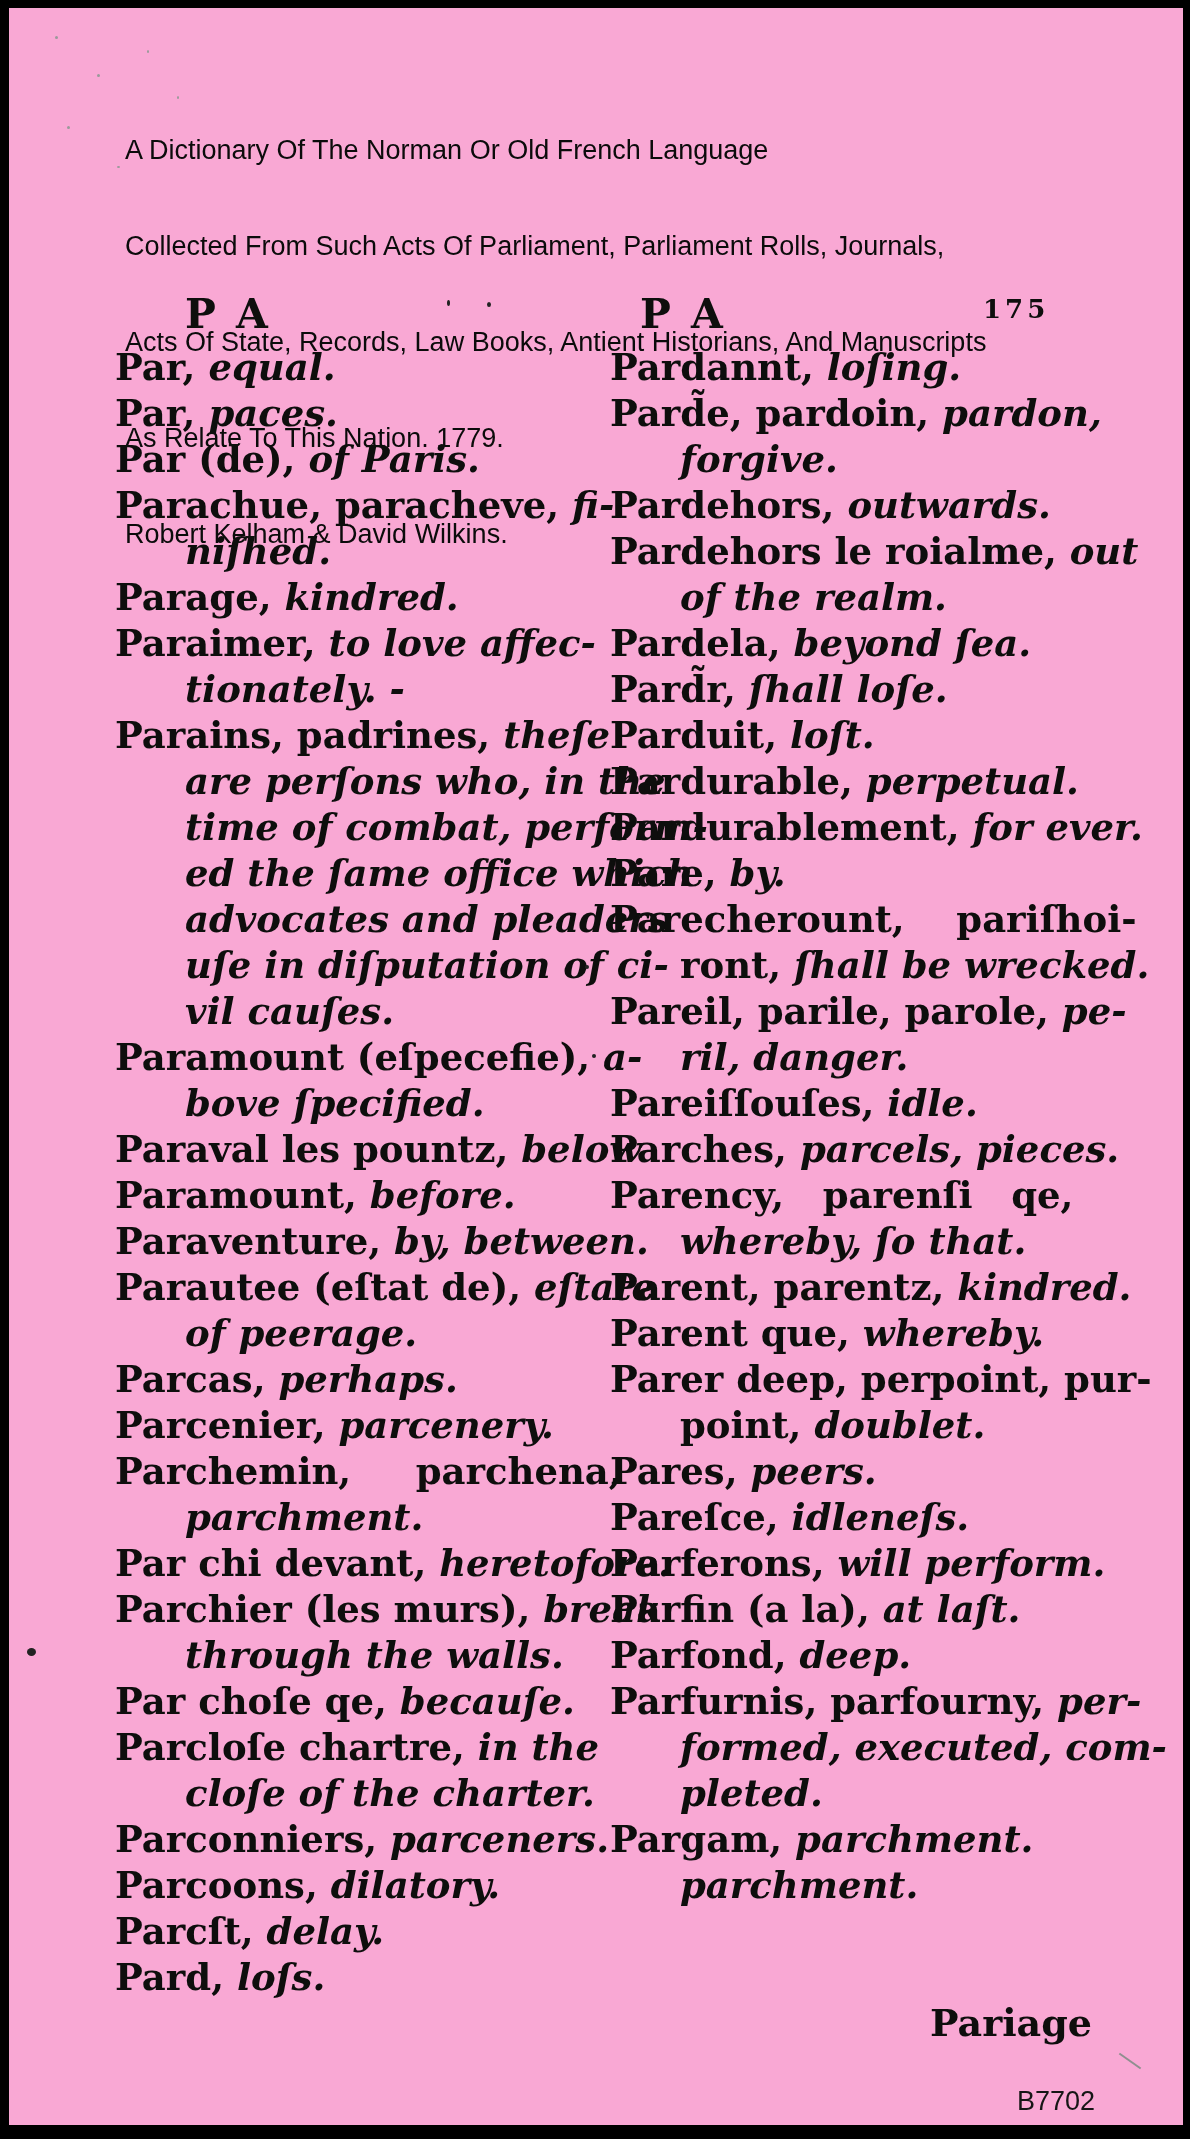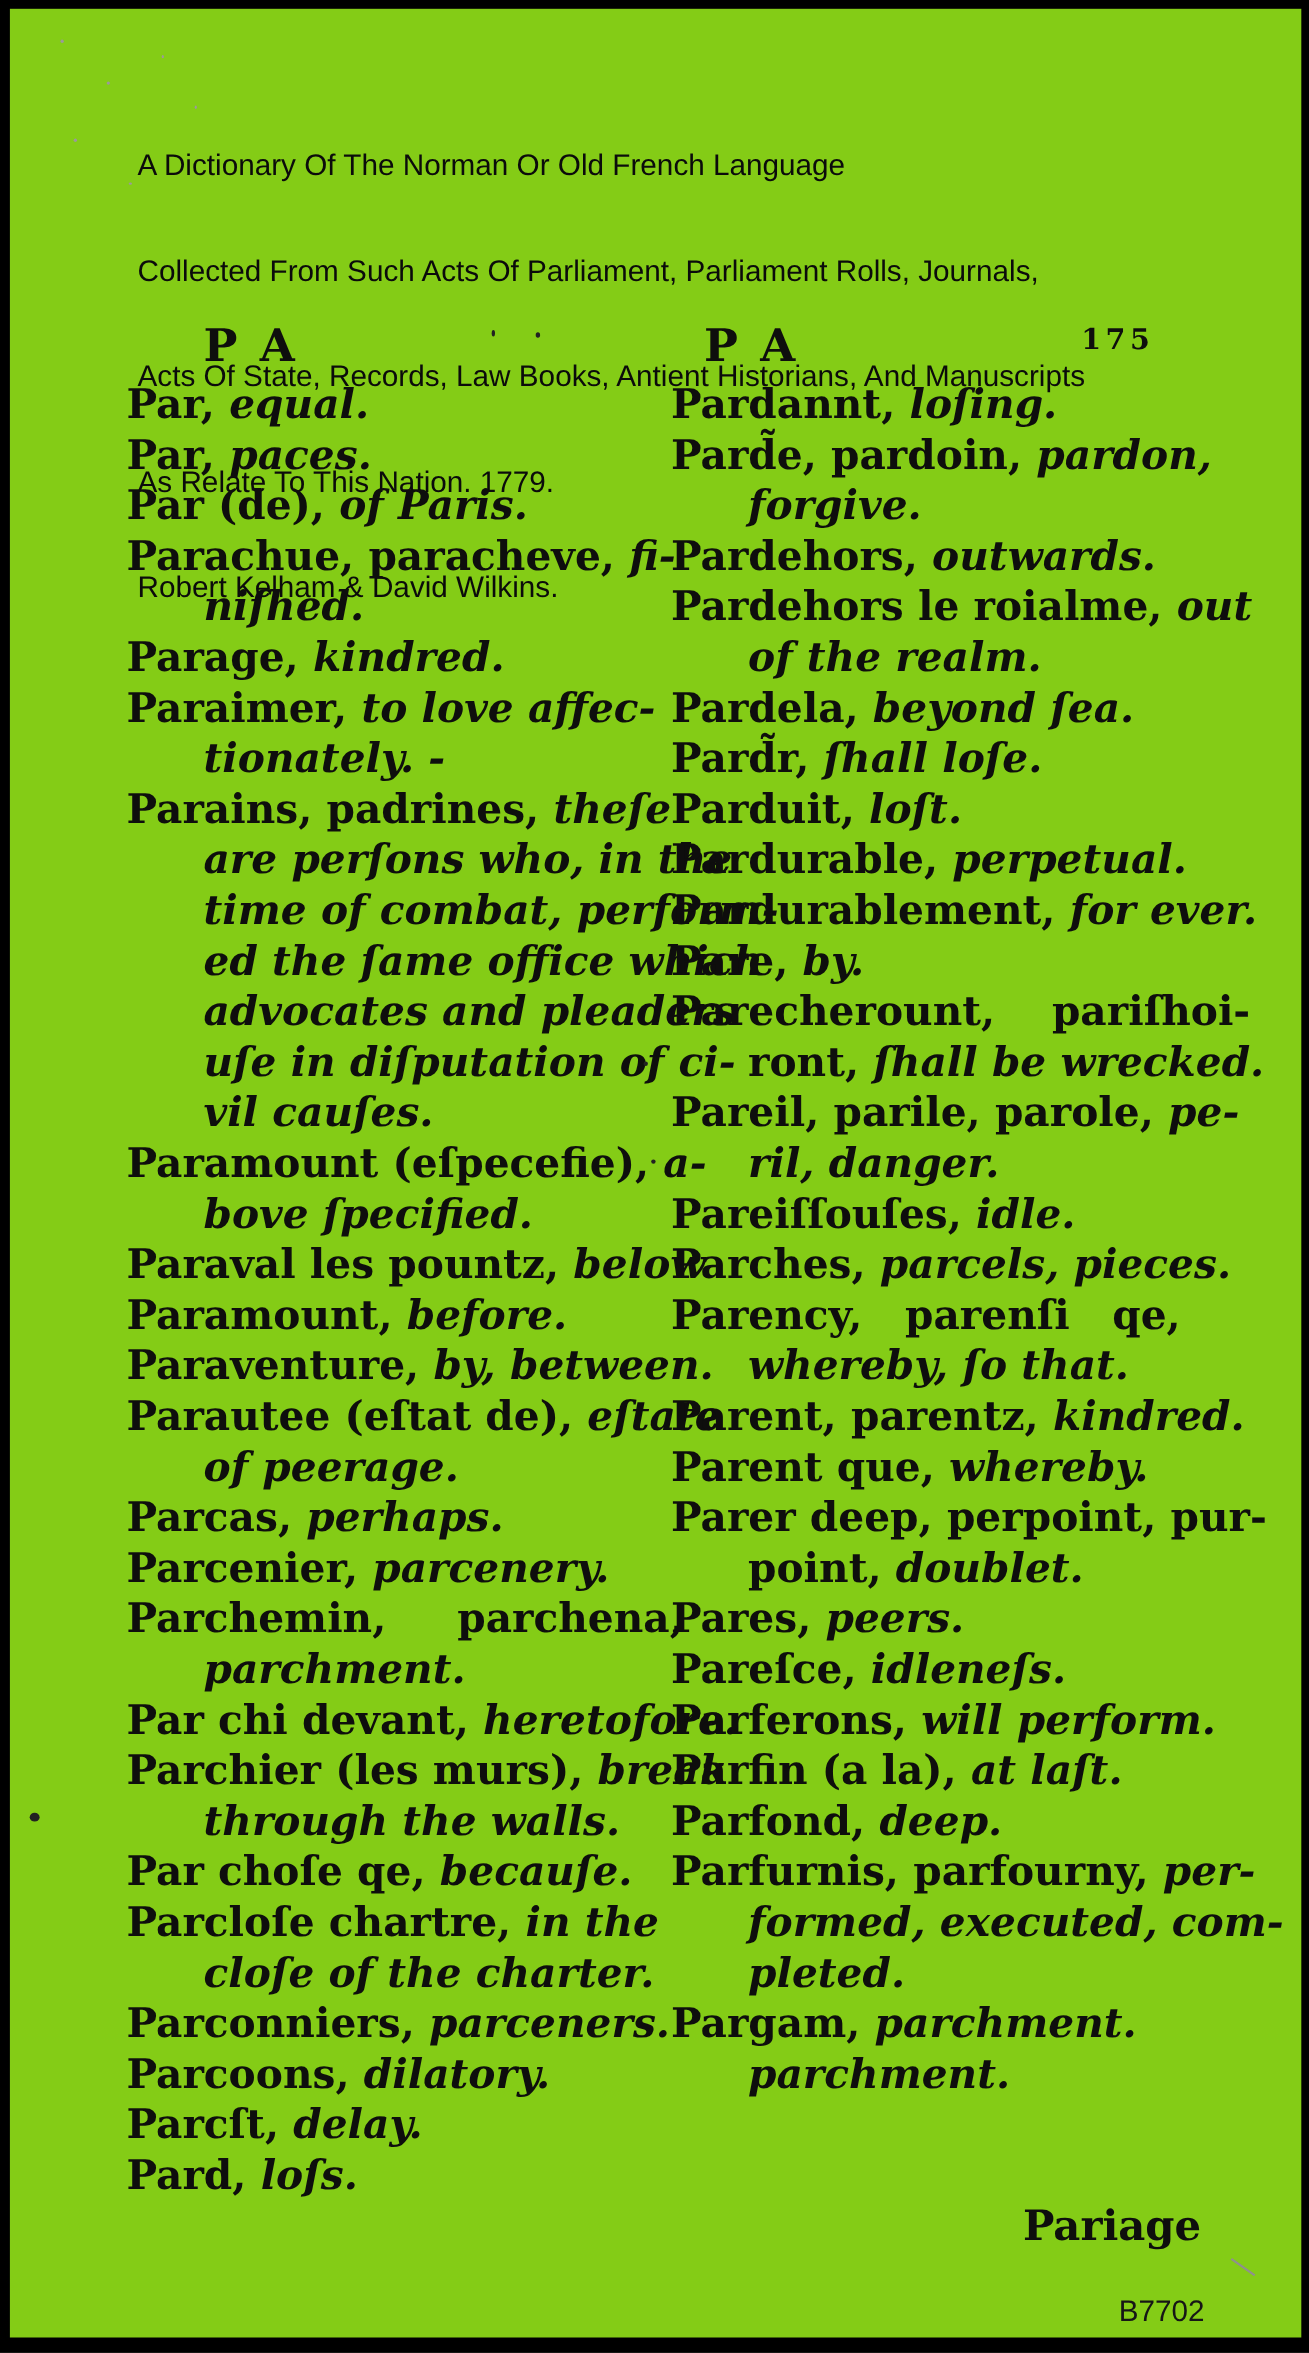--- a/index.html
+++ b/index.html
@@ -2,21 +2,21 @@
 <html><head>
 <meta charset="utf-8">
 <style>
   html,body { margin:0; padding:0; }
   .frame {
     position:relative; width:1190px; height:2139px;
     background:#000; overflow:hidden;
   }
   .paper {
     position:absolute; left:9px; top:8px; right:7px; bottom:14px;
-    background:#84cc16; overflow:hidden;
+    background:#f9a8d4; overflow:hidden;
   }
   .header-note {
     position:absolute; left:116px; top:62px;
     font-family:"Liberation Sans", sans-serif;
     font-size:27px; line-height:32px; color:#0b0b0b;
     white-space:pre;
   }
   .col-head {
     position:absolute;
     font-family:"DejaVu Serif", serif; font-weight:700;

